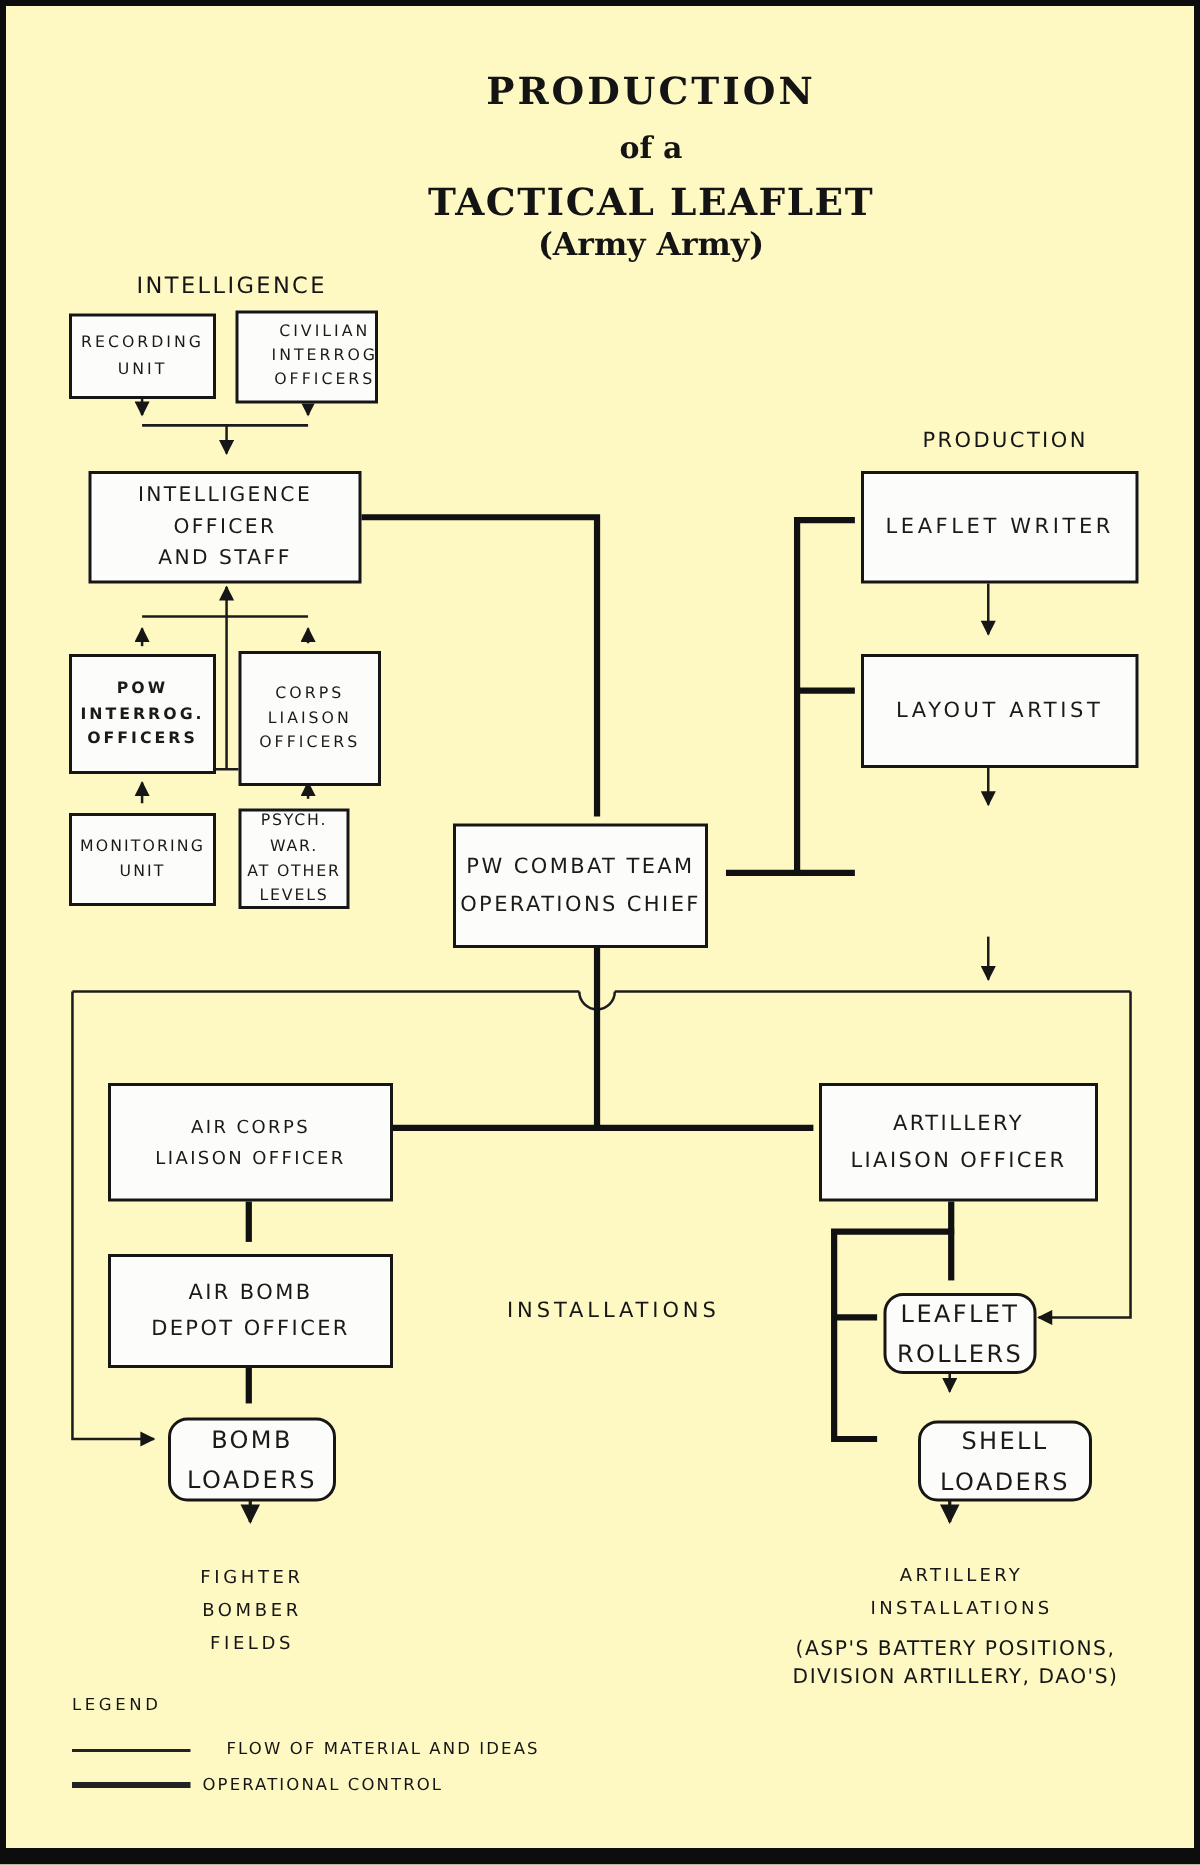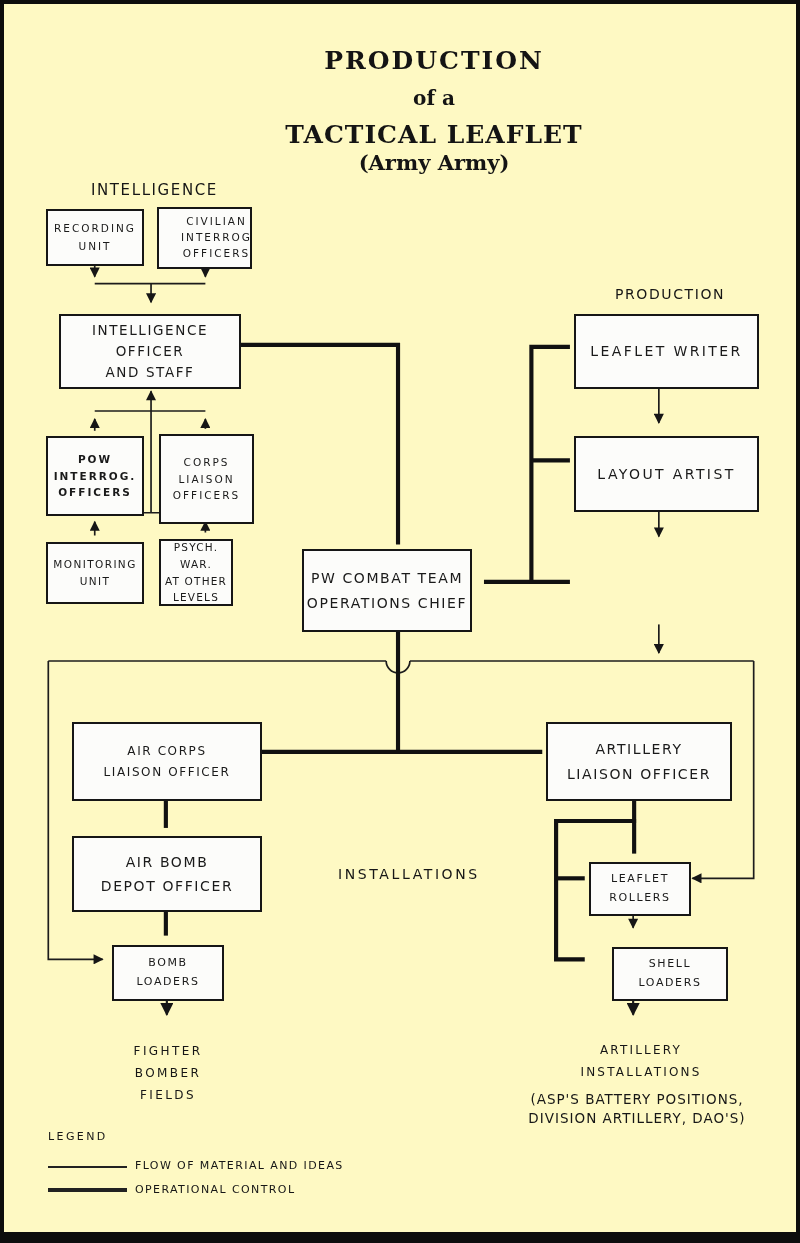--- a/index.html
+++ b/index.html
@@ -20,21 +20,21 @@
     box-sizing:border-box;
     border:2px solid #161616;
     background:#fcfcfa;
     display:flex;align-items:center;justify-content:center;
     text-align:center;
     white-space:pre-line;
     line-height:1.65;
   }
   .n-sm{font-size:10.5px;letter-spacing:2px;}
   .n-lg{font-size:13.5px;letter-spacing:1.6px;line-height:1.75;}
-  .n-xs{font-size:11px;letter-spacing:1.6px;line-height:1.7;}
+  .n-xs{font-size:16px;letter-spacing:1.6px;line-height:1.7;border-radius:13px;}
   .free-label{
     position:absolute;
     white-space:pre-line;
     text-align:center;
     color:#161616;
   }
   .sec-label{font-size:14px;letter-spacing:1.6px;}
   .title-block{
     position:absolute;left:240px;top:42px;width:380px;
     text-align:center;
@@ -163,17 +163,17 @@
   <div class="free-label" style="left:104px;top:1036px;width:120px;font-size:12px;letter-spacing:2.4px;line-height:1.85;">FIGHTER
 BOMBER
 FIELDS</div>
   <div class="free-label" style="left:557px;top:1036px;width:160px;font-size:12px;letter-spacing:2.2px;line-height:1.8;">ARTILLERY
 INSTALLATIONS</div>
   <div class="free-label" style="left:483px;top:1086px;width:300px;font-size:13.5px;letter-spacing:1px;line-height:1.4;">(ASP'S BATTERY POSITIONS,
 DIVISION ARTILLERY, DAO'S)</div>
 
   <div class="free-label" style="left:44px;top:1126px;font-size:11px;letter-spacing:2.4px;">LEGEND</div>
   <div class="legend-line" style="left:44px;top:1162px;"></div>
-  <div class="legend-text" style="left:131px;top:1155px;text-align:center;">FLOW OF MATERIAL AND IDEAS</div>
+  <div class="legend-text" style="left:147px;top:1155px;text-align:center;">FLOW OF MATERIAL AND IDEAS</div>
   <div class="legend-line thick" style="left:44px;top:1184px;"></div>
   <div class="legend-text" style="left:131px;top:1179px;">OPERATIONAL CONTROL</div>
 
 </div>
 
 </body></html>

